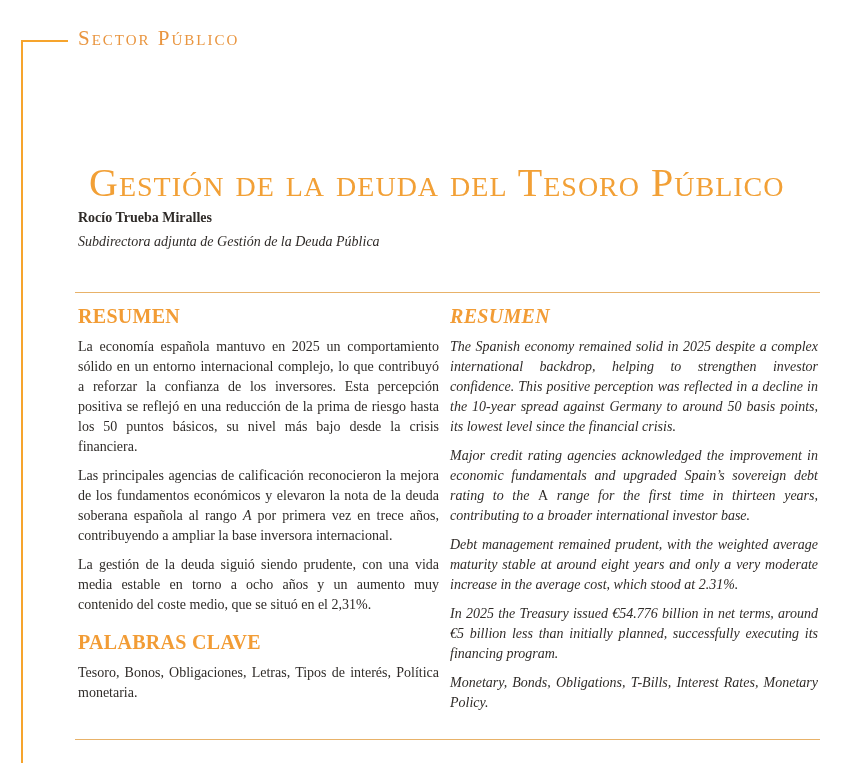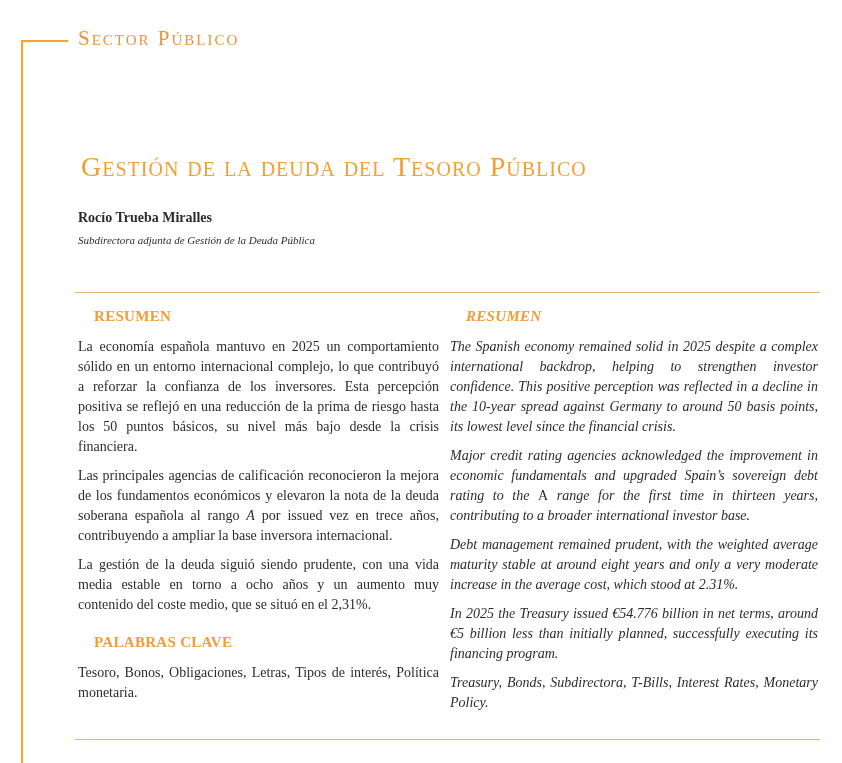--- a/index.html
+++ b/index.html
@@ -24,52 +24,52 @@
   .kicker {
     position:absolute; left:78px; top:26px;
     font-variant:small-caps;
     font-size:21px; letter-spacing:2px;
     color:var(--kicker, #E9953F);
     white-space:nowrap;
   }
   .title {
     position:absolute; left:77px; top:147px;
     font-variant:small-caps;
-    font-size:28px; letter-spacing:1px;
+    font-size:40px; letter-spacing:1px;
     font-weight:normal;
     color:var(--accent, #F2A036);
     white-space:nowrap;
-    margin:4px;
+    margin:12px;
   }
   .author {
     position:absolute; left:78px; top:210px;
     font-weight:bold; font-size:14px;
   }
   .role {
     position:absolute; left:78px; top:234px;
-    font-style:italic; font-size:11px;
+    font-style:italic; font-size:14px;
   }
   .rule {
     position:absolute; left:75px; width:745px;
     border-top:1.5px solid var(--rule, #E8B269);
   }
   .rule-top { top:292px; }
   .rule-bottom { top:739px; }
   .columns {
     position:absolute; left:78px; top:306px; width:740px;
     display:flex; gap:11px;
   }
   .col { font-size:14px; line-height:20px; }
   .col-left { width:361px; }
   .col-right { flex:1; font-style:italic; }
   .sec-heading {
-    font-size:15px; font-weight:bold;
+    font-size:20px; font-weight:bold;
     color:var(--heading, #F29C35);
     letter-spacing:0.3px;
-    margin:0 0 11px 16px;
+    margin:0 0 11px 0;
   }
   .col p {
     margin:0 0 9px 0;
     text-align:justify;
   }
   .kw-head { margin-top:17px; }
   .col-right .roman { font-style:normal; }
   .col-left em { font-style:italic; }
 </style>
 </head>
@@ -87,32 +87,32 @@
   <div class="author">Rocío Trueba Miralles</div>
   <div class="role">Subdirectora adjunta de Gestión de la Deuda Pública</div>
 
   <div class="rule rule-top"></div>
 
   <div class="columns">
 
     <div class="col col-left">
       <div class="sec-heading">RESUMEN</div>
       <p>La economía española mantuvo en 2025 un comportamiento sólido en un entorno internacional complejo, lo que contribuyó a reforzar la confianza de los inversores. Esta percepción positiva se reflejó en una reducción de la prima de riesgo hasta los 50 puntos básicos, su nivel más bajo desde la crisis financiera.</p>
-      <p><span>Las principales agencias de calificación reconocieron la mejora de los fundamentos económicos y elevaron la nota de la deuda soberana española al rango </span><em>A</em><span> por issued vez en trece años, contribuyendo a ampliar la base inversora internacional.</span></p>
+      <p><span>Las principales agencias de calificación reconocieron la mejora de los fundamentos económicos y elevaron la nota de la deuda soberana española al rango </span><em>A</em><span> por primera vez en trece años, contribuyendo a ampliar la base inversora internacional.</span></p>
       <p>La gestión de la deuda siguió siendo prudente, con una vida media estable en torno a ocho años y un aumento muy contenido del coste medio, que se situó en el 2,31%.</p>
       <div class="sec-heading kw-head">PALABRAS CLAVE</div>
       <p>Tesoro, Bonos, Obligaciones, Letras, Tipos de interés, Política monetaria.</p>
     </div>
 
     <div class="col col-right">
       <div class="sec-heading">RESUMEN</div>
       <p>The Spanish economy remained solid in 2025 despite a complex international backdrop, helping to strengthen investor confidence. This positive perception was reflected in a decline in the 10-year spread against Germany to around 50 basis points, its lowest level since the financial crisis.</p>
       <p><span>Major credit rating agencies acknowledged the improvement in economic fundamentals and upgraded Spain’s sovereign debt rating to the </span><span class="roman">A</span><span> range for the first time in thirteen years, contributing to a broader international investor base.</span></p>
       <p>Debt management remained prudent, with the weighted average maturity stable at around eight years and only a very moderate increase in the average cost, which stood at 2.31%.</p>
       <p>In 2025 the Treasury issued €54.776 billion in net terms, around €5 billion less than initially planned, successfully executing its financing program.</p>
-      <p>Treasury, Bonds, Subdirectora, T-Bills, Interest Rates, Monetary Policy.</p>
+      <p>Monetary, Bonds, Obligations, T-Bills, Interest Rates, Monetary Policy.</p>
     </div>
 
   </div>
 
   <div class="rule rule-bottom"></div>
 
 </div>
 
 </body></html>

